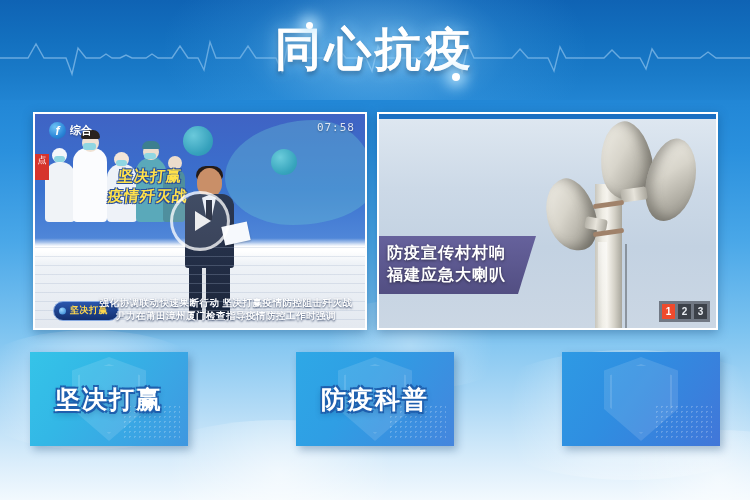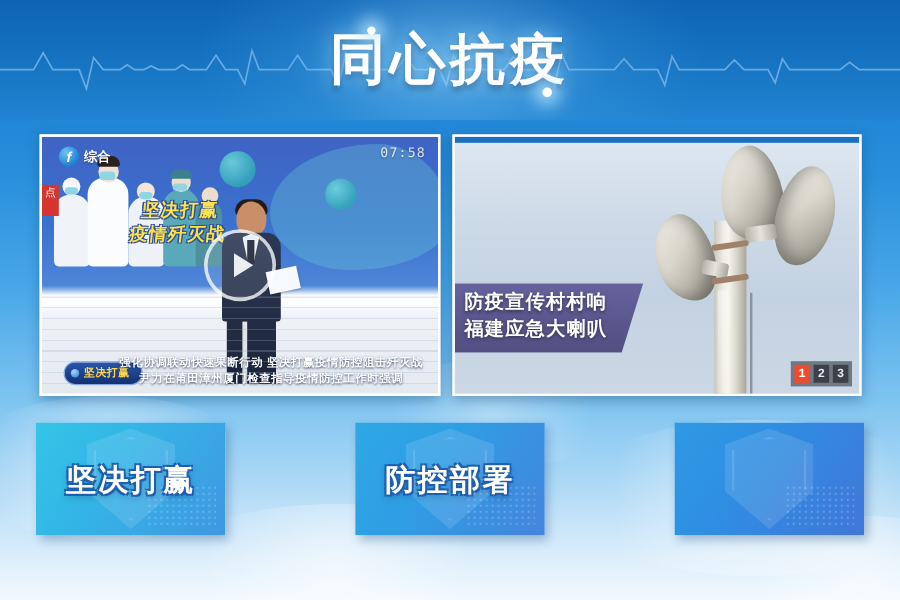--- a/index.html
+++ b/index.html
@@ -619,21 +619,21 @@
       <div class="shield-in"></div>
       <div class="dots"></div>
       <div class="label">坚决打赢</div>
     </div>
 
     <div class="nav-btn b2">
       <div class="bg"></div>
       <div class="shield"></div>
       <div class="shield-in"></div>
       <div class="dots"></div>
-      <div class="label">防控部署</div>
+      <div class="label">防疫科普</div>
     </div>
 
     <div class="nav-btn b3">
       <div class="bg"></div>
       <div class="shield"></div>
       <div class="shield-in"></div>
       <div class="dots"></div>
     </div>
 
   </div>

